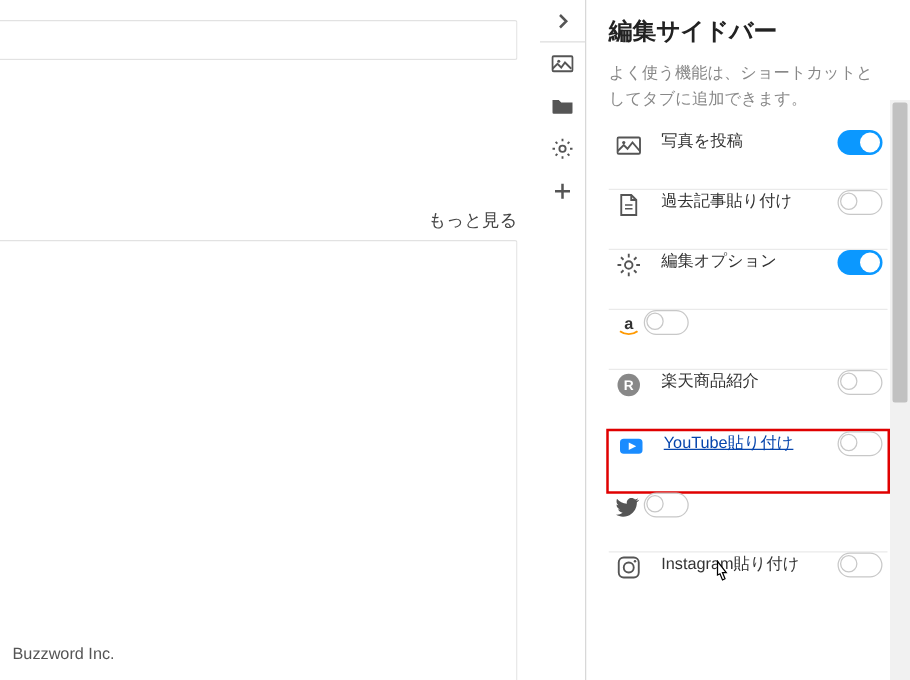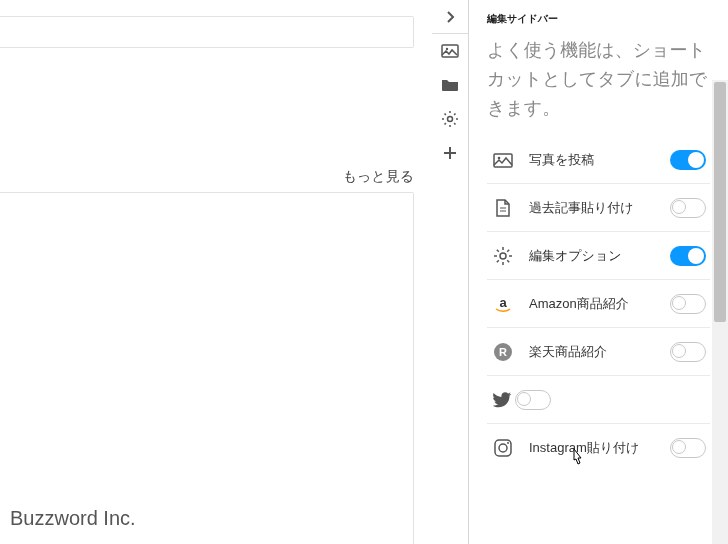--- a/index.html
+++ b/index.html
@@ -47,21 +47,21 @@
     right: 14px;
     bottom: -2px;
     border: 1px solid #e2e2e2;
     border-left: none;
     border-radius: 0 2px 2px 0;
   }
   .footer-text {
     position: absolute;
     left: 10px;
     bottom: 14px;
-    font-size: 20px;
+    font-size: 13px;
     color: #555;
   }
 
   .icon-column {
     position: absolute;
     left: 432px;
     top: 0;
     width: 36px;
     height: 170px;
     display: flex;
@@ -83,37 +83,36 @@
   .sidebar {
     position: absolute;
     left: 468px;
     top: 0;
     right: 18px;
     bottom: 0;
     border-left: 1px solid #d8d8d8;
     padding: 12px 0 0 18px;
   }
   .sidebar-title {
-    font-size: 10px;
+    font-size: 19px;
     font-weight: bold;
     color: #222;
   }
   .sidebar-desc {
-    font-size: 18px;
+    font-size: 13px;
     color: #888;
     line-height: 1.6;
     margin-top: 10px;
   }
 
   .feature-list {
     margin-top: 14px;
   }
   .feature-row {
     display: flex;
-    align-items: center;
     height: 48px;
     border-bottom: 1px solid #eaeaea;
     padding-right: 4px;
   }
   .feature-icon {
     width: 24px;
     height: 24px;
     display: flex;
     align-items: center;
     justify-content: center;
@@ -272,39 +271,52 @@
     </div>
 
 
     <div class="feature-row">
       <span class="feature-icon">
         <svg width="20" height="20" viewBox="0 0 20 20">
             <text x="10" y="13" text-anchor="middle" font-size="13" font-weight="bold" fill="#333" font-family="Arial">a</text>
             <path d="M3 15c4 3 10 3 14 0" stroke="#f90" stroke-width="1.5" fill="none"></path>
           </svg>
       </span>
-      <span class="feature-label">Amazon商品紹介</span>
       <div class="toggle off">
           <div class="knob"></div>
         </div>
     </div>
 
     <div class="feature-row">
       <span class="feature-icon">
         <svg width="20" height="20" viewBox="0 0 20 20">
             <circle cx="10" cy="10" r="9" fill="#888"></circle>
             <text x="10" y="14" text-anchor="middle" font-size="11" font-weight="bold" fill="#fff" font-family="Arial">R</text>
           </svg>
       </span>
       <span class="feature-label">楽天商品紹介</span>
       <div class="toggle off">
           <div class="knob"></div>
         </div>
     </div>
 
+    <div class="highlight-box">
+      <div class="feature-row" style="border-bottom:none">
+        <span class="feature-icon">
+          <svg width="22" height="22" viewBox="0 0 22 22">
+              <rect x="2" y="5" width="18" height="12" rx="3" fill="#1a8cff"></rect>
+              <path d="M9 8l6 3-6 3V8z" fill="#fff"></path>
+            </svg>
+        </span>
+        <span class="feature-label link-text">YouTube貼り付け</span>
+        <div class="toggle off">
+            <div class="knob"></div>
+          </div>
+      </div>
+    </div>
 
     <div class="feature-row">
       <span class="feature-icon">
         <svg width="20" height="20" viewBox="0 0 20 20">
             <path d="M18 4c-.7.3-1.4.5-2.2.6.8-.5 1.4-1.2 1.7-2.1-.7.5-1.6.8-2.5 1-.7-.8-1.7-1.2-2.8-1.2-2.1 0-3.8 1.7-3.8 3.8 0 .3 0 .6.1.9-3.2-.2-6-1.7-7.9-4-.3.6-.5 1.2-.5 1.9 0 1.3.7 2.5 1.7 3.2-.6 0-1.2-.2-1.7-.5 0 1.9 1.3 3.4 3.1 3.8-.3.1-.7.1-1 .1-.2 0-.5 0-.7-.1.5 1.5 1.9 2.6 3.6 2.7-1.3 1-3 1.6-4.8 1.6-.3 0-.6 0-.9-.1 1.7 1.1 3.8 1.7 6 1.7 7.2 0 11.1-5.9 11.1-11.1v-.5c.8-.5 1.4-1.2 2-2z" fill="#555"></path>
           </svg>
       </span>
       <div class="toggle off">
           <div class="knob"></div>
         </div>

